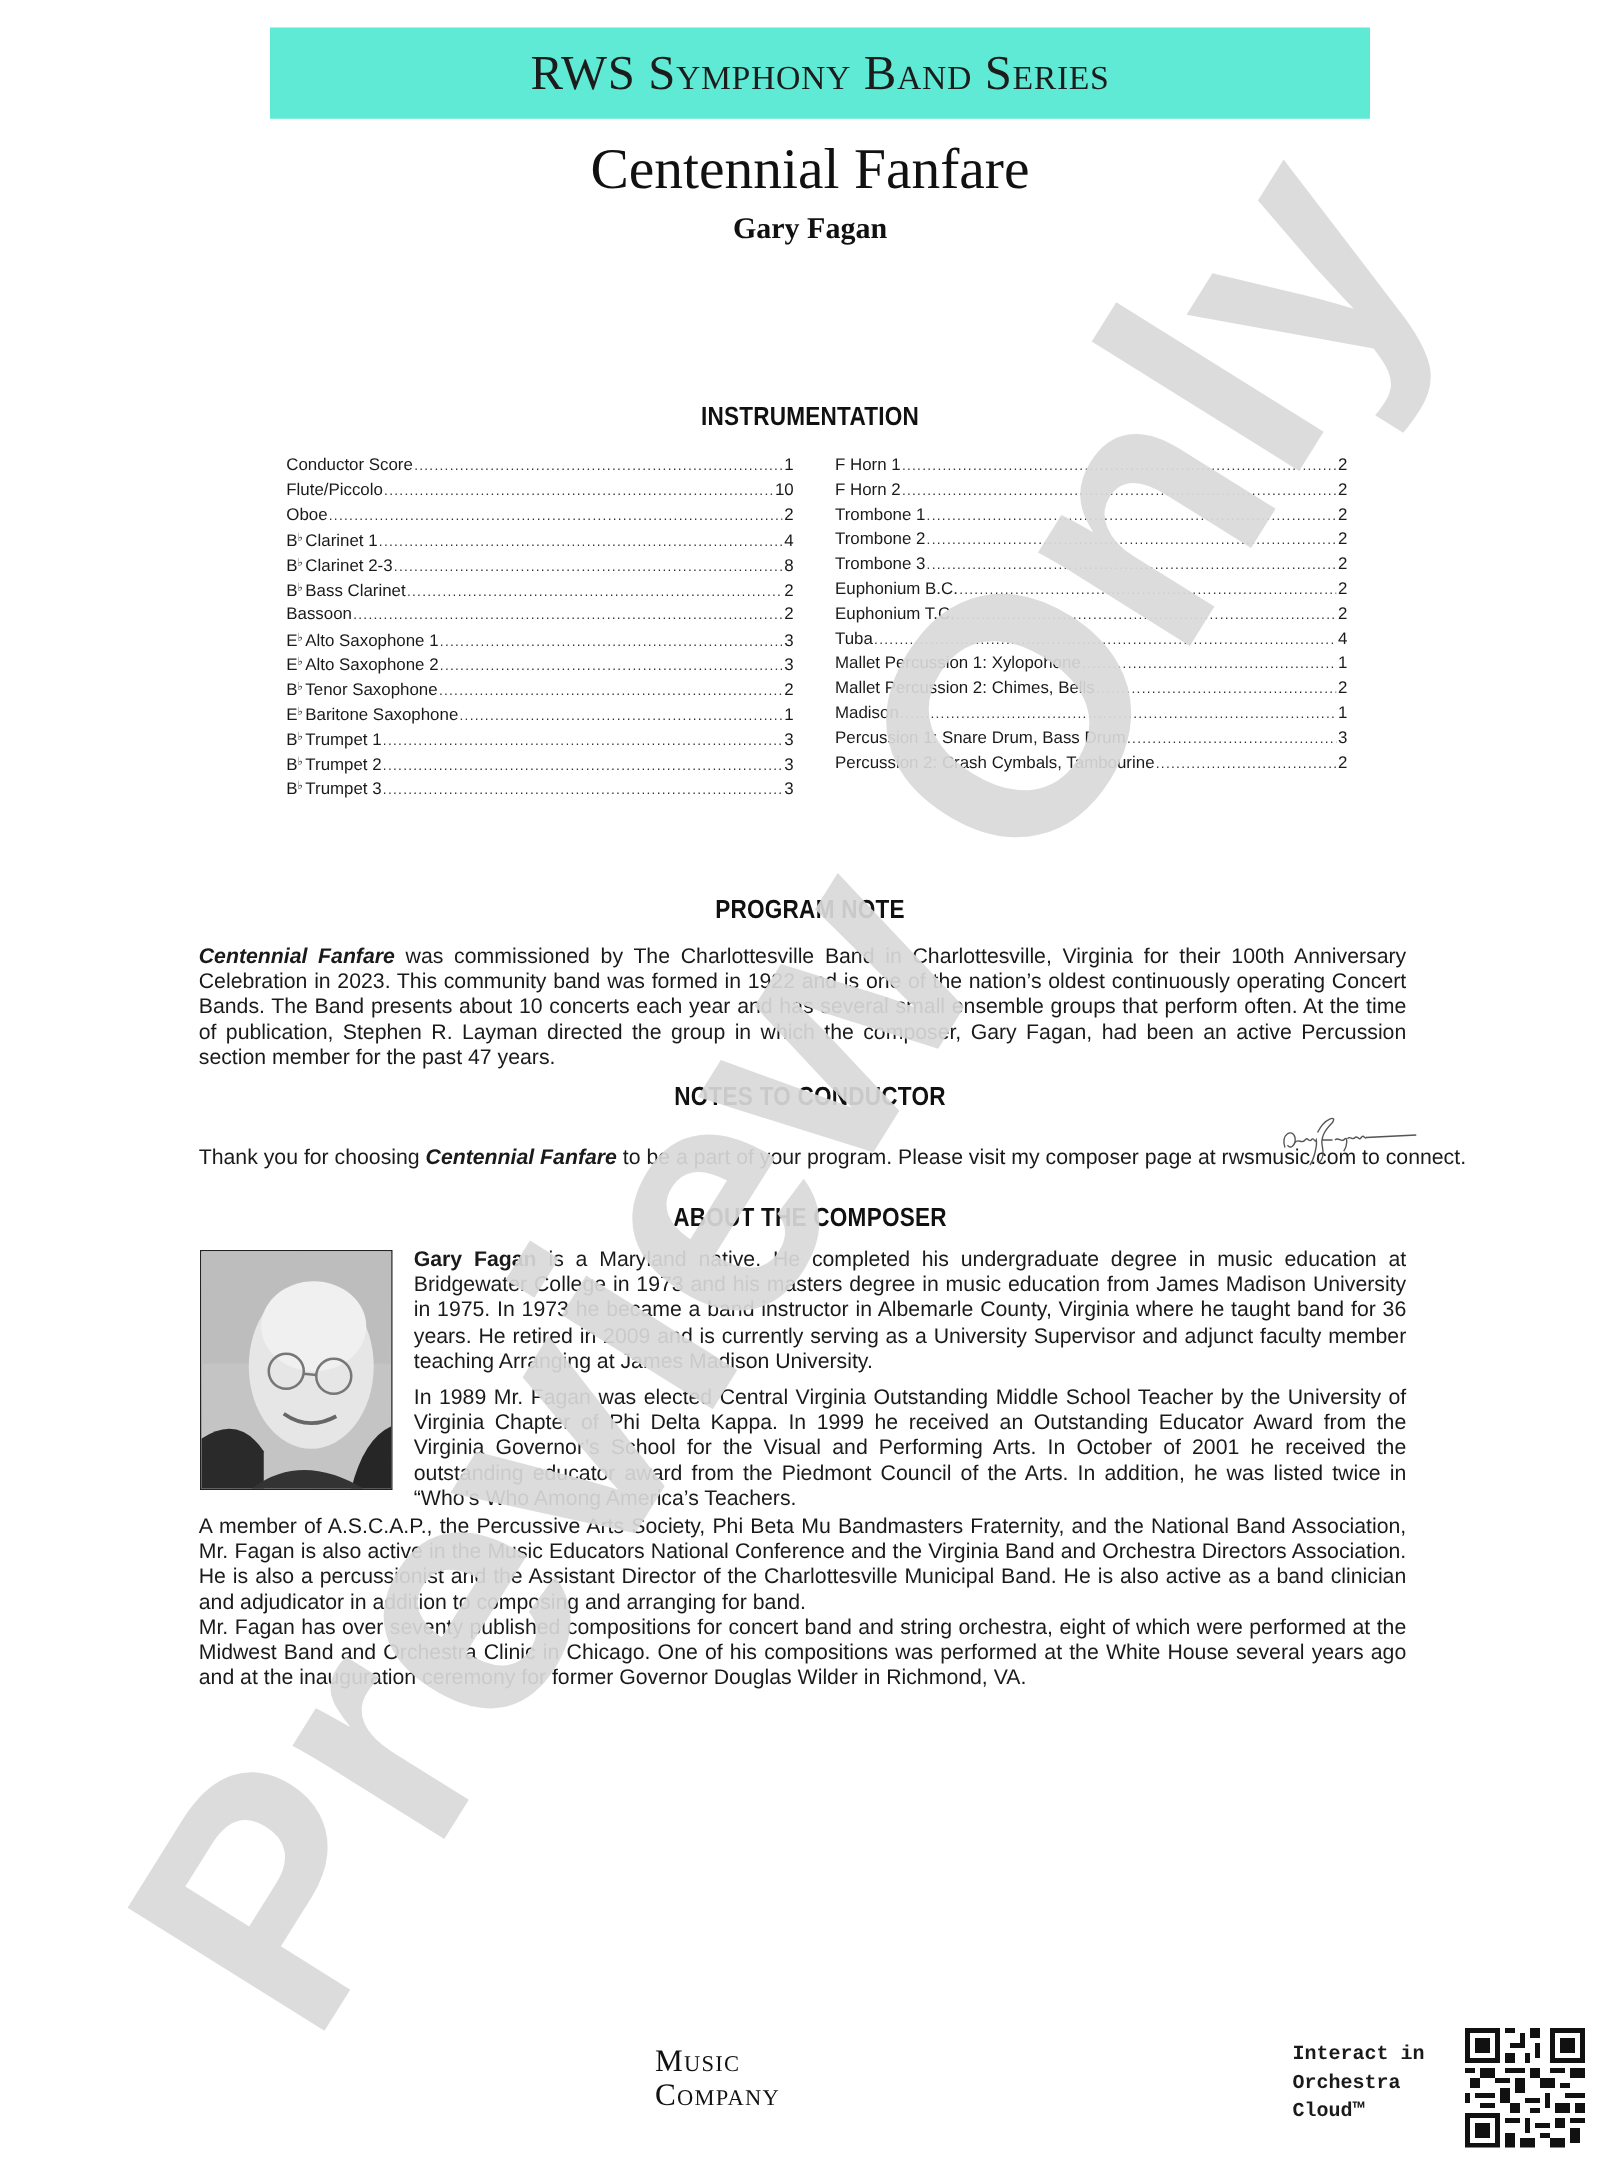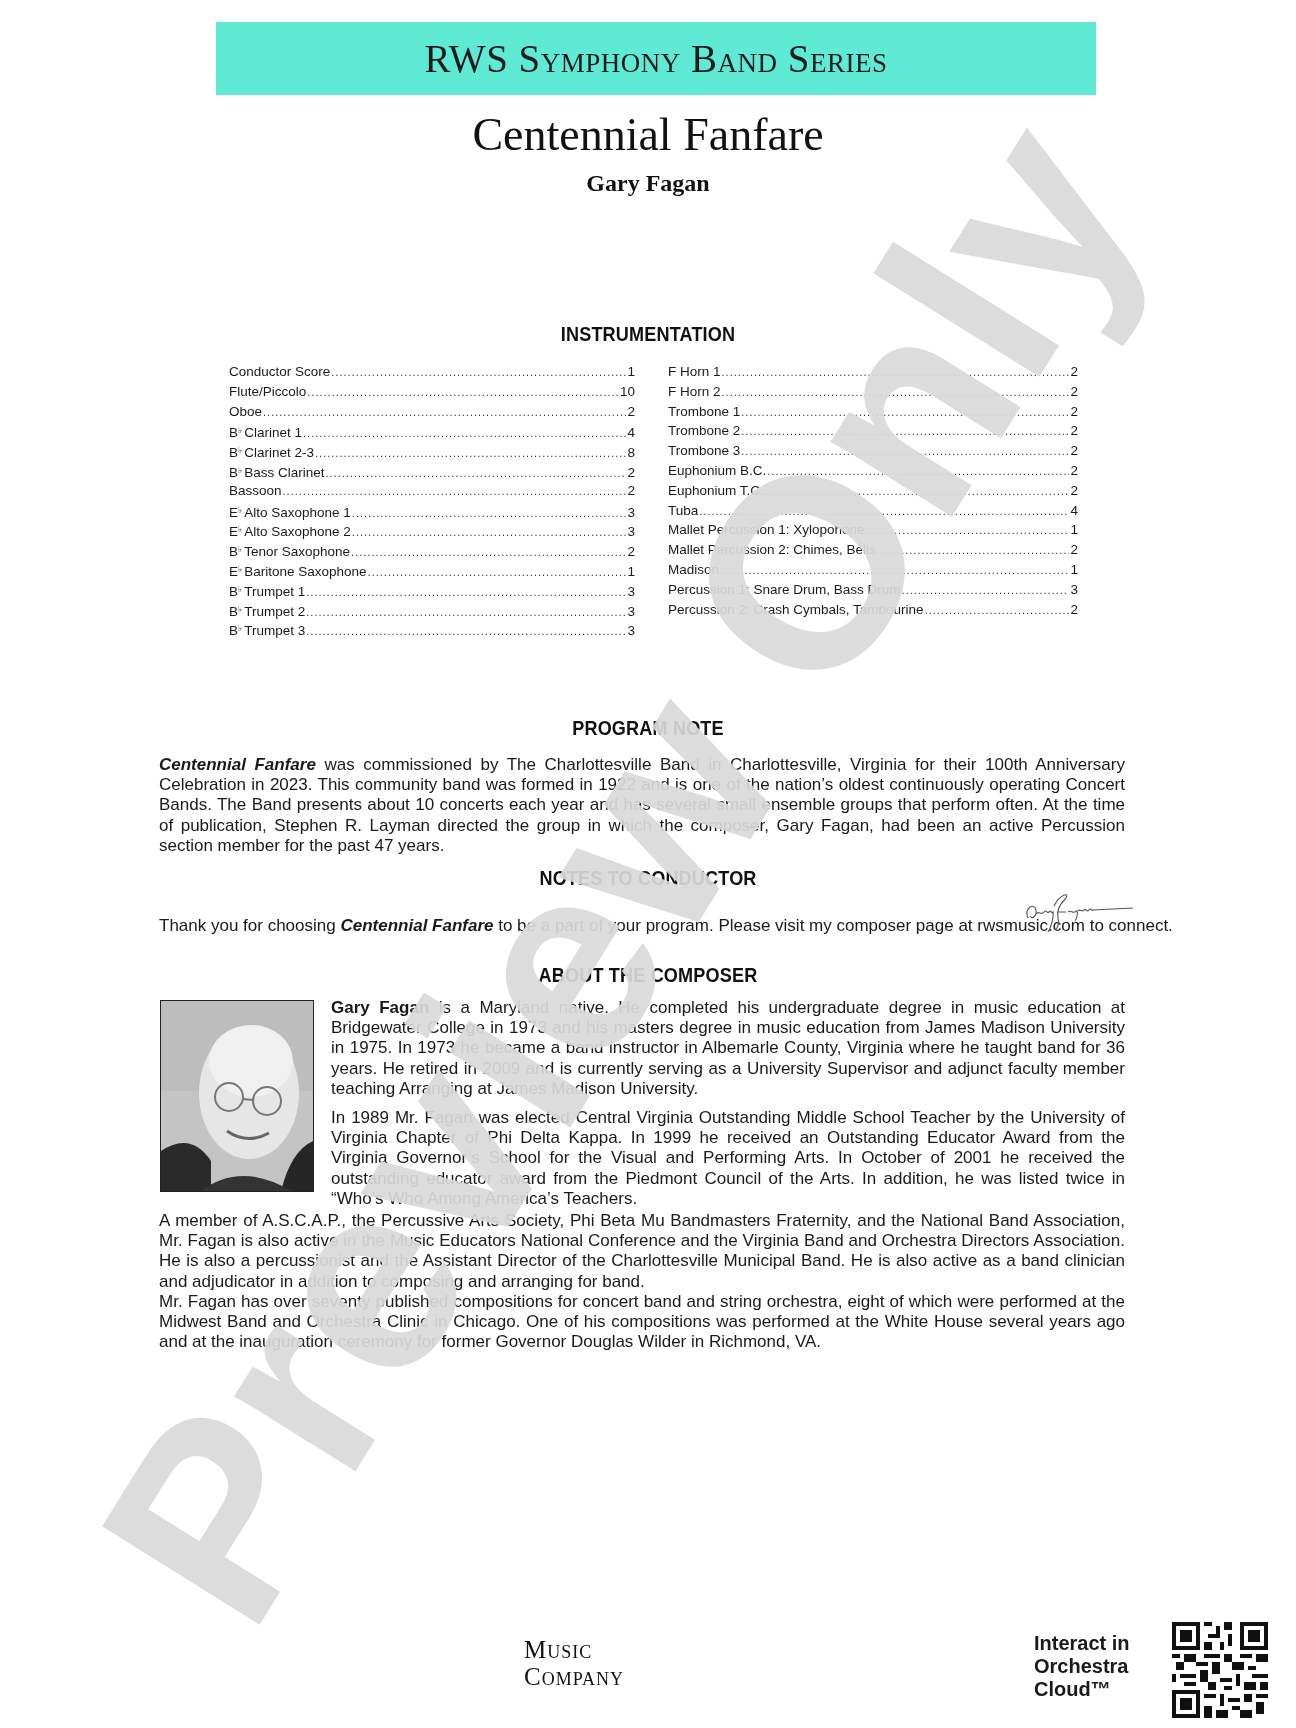--- a/index.html
+++ b/index.html
@@ -17,21 +17,21 @@
   .inst-dots::before { content:"................................................................................................................................................"; }
   .inst-count { flex:0 0 auto; text-align:right; }
   .flat { font-size:9px; vertical-align:4px; margin-left:0px; margin-right:2px; }
   .para { font-family:"Liberation Sans", sans-serif; font-size:17px; line-height:20.2px; color:#1a1a1a; text-align:justify; }
   .para b i, .para i b { font-weight:bold; }
   .photo { left:160px; top:1000px; width:152px; height:190px; border:1px solid #222; background:linear-gradient(160deg,#cfcfcf 0%,#b8b8b8 40%,#5a5a5a 75%,#222 100%); overflow:hidden; }
   .photo svg { display:block; }
   .watermark { left:0; top:0; width:1296px; height:1728px; pointer-events:none; }
   .logo-rws { font-family:"Liberation Serif", serif; font-size:56px; color:#111; letter-spacing:-4px; }
   .logo-text { font-family:"Liberation Serif", serif; font-size:25px; line-height:27px; color:#111; font-variant:small-caps; letter-spacing:1px; }
-  .mm-text { font-family:Liberation Sans, sans-serif; font-size:20px; line-height:23px; color:#1a1a1a; font-weight:bold; }
+  .mm-text { font-family:Liberation Mono, monospace; font-size:16px; line-height:23px; color:#1a1a1a; font-weight:bold; }
   .qr { left:1172px; top:1622px; width:96px; height:96px; }
 </style>
 </head>
 <body>
 
 <div class="abs band">
   <span class="band-text">RWS Symphony Band Series</span>
 </div>
 <div class="abs title">Centennial Fanfare</div>
 <div class="abs composer">Gary Fagan</div>

